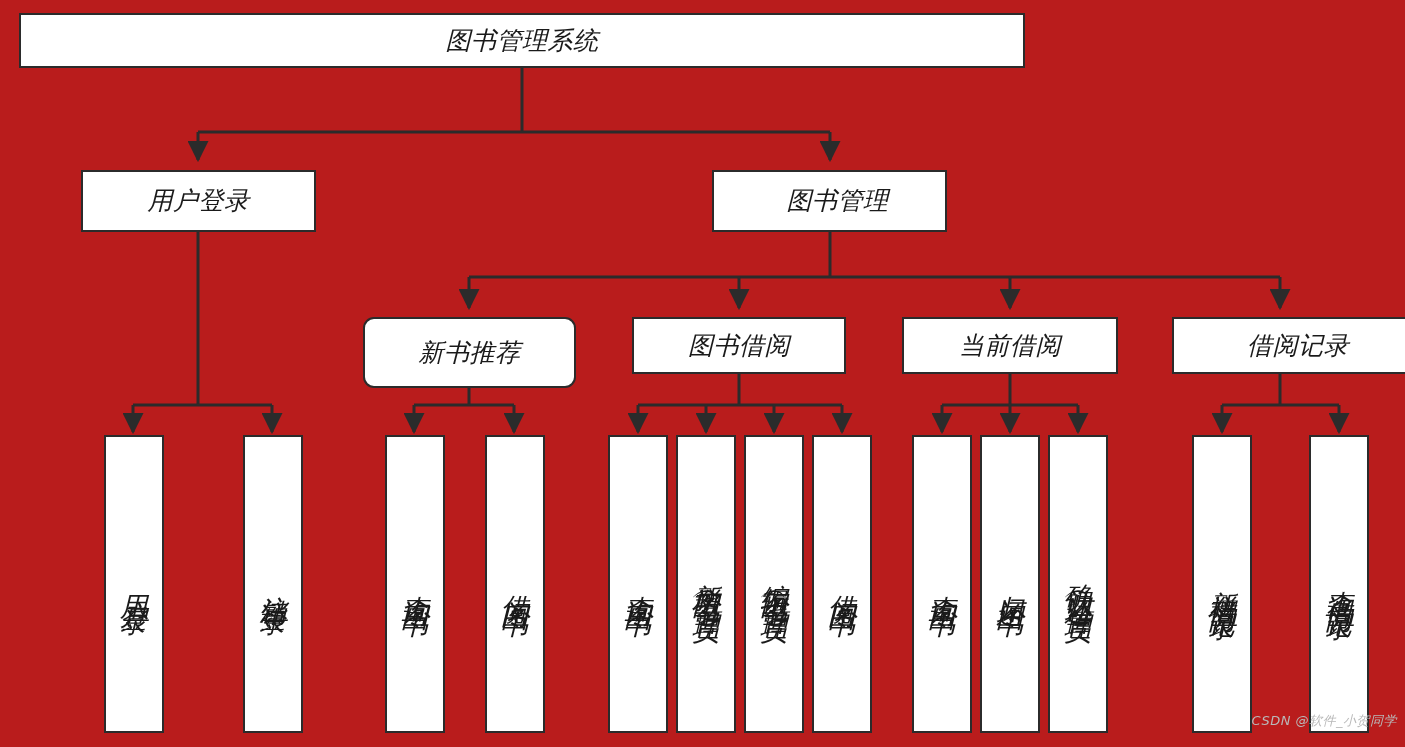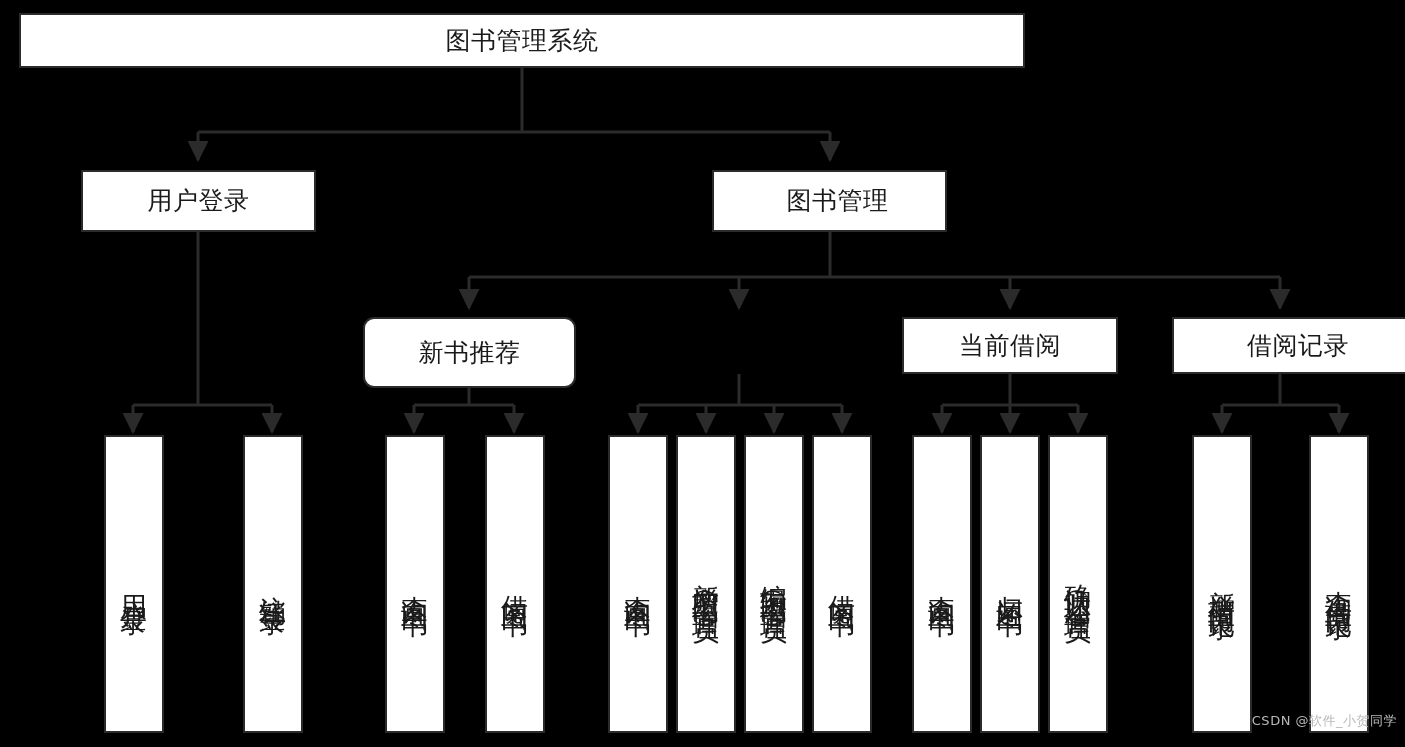--- a/index.html
+++ b/index.html
@@ -7,22 +7,23 @@
     padding: 0;
     background: #ffffff;
   }
   body {
     font-family: "DejaVu Sans", "Liberation Sans", sans-serif;
   }
   #canvas {
     position: relative;
     width: 1405px;
     height: 747px;
-    background: #000000;
+    background: #b91c1c;
     overflow: hidden;
+    font-style: italic;
   }
   #diagram-svg {
     position: absolute;
     left: 0;
     top: 0;
     width: 1405px;
     height: 747px;
   }
   .node {
     position: absolute;
@@ -132,20 +133,23 @@
   <div class="node horizontal" style="left:81px; top:170px; width:235px; height:62px;">
     <span class="node-label">用户登录</span>
   </div>
   <div class="node horizontal" style="left:712px; top:170px; width:235px; height:62px;padding-left:16px;">
     <span class="node-label">图书管理</span>
   </div>
 
   <div class="node horizontal" style="left:363px; top:317px; width:213px; height:71px;border-radius:11px;">
     <span class="node-label">新书推荐</span>
   </div>
+  <div class="node horizontal" style="left:632px; top:317px; width:214px; height:57px;">
+    <span class="node-label">图书借阅</span>
+  </div>
   <div class="node horizontal" style="left:902px; top:317px; width:216px; height:57px;">
     <span class="node-label">当前借阅</span>
   </div>
   <div class="node horizontal" style="left:1172px; top:317px; width:252px; height:57px;">
     <span class="node-label">借阅记录</span>
   </div>
 
   <div class="node vertical" style="left:104px; top:435px; width:60px; height:298px;">
     <span class="node-label">用户登录</span>
   </div>

